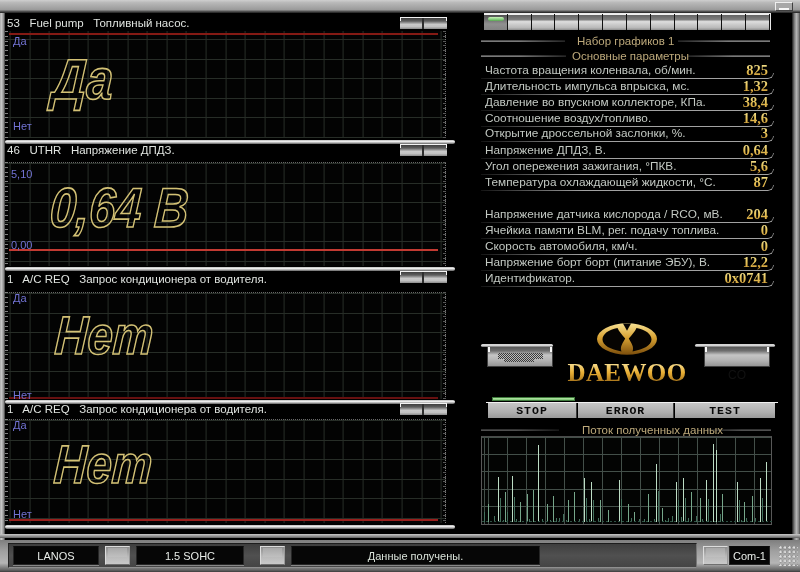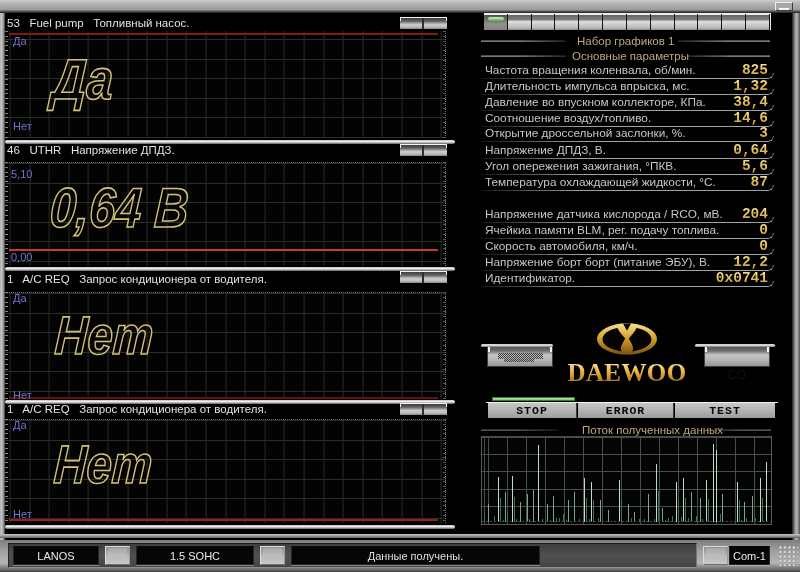--- a/index.html
+++ b/index.html
@@ -49,21 +49,21 @@
   .rttl{color:#bda97b;font-size:12px;line-height:12px;white-space:pre;}
   .tline{height:2px;background:linear-gradient(#3c3c3c,#8d8d8d);}
   .tlL{-webkit-mask-image:linear-gradient(to right,#000 45%,rgba(0,0,0,0.3));}
   .tlR{-webkit-mask-image:linear-gradient(to left,#000 45%,rgba(0,0,0,0.3));}
   .row{left:481px;width:293px;height:16px;position:absolute;}
   .row s{position:absolute;left:0;bottom:-1px;width:100%;height:6px;
     border-bottom:1px solid #a2a2a2;border-right:1px solid #888;
     border-bottom-right-radius:6px;
     -webkit-mask-image:linear-gradient(to right,rgba(0,0,0,0.12),#000 35%);}
   .row em{position:absolute;left:4px;top:1px;font-style:normal;color:#c3c9c3;font-size:11.8px;white-space:pre;}
-  .row b{position:absolute;right:6px;top:0px;font-family:Liberation Mono, monospace;
+  .row b{position:absolute;right:6px;top:0px;font-family:Liberation Serif, serif;
      font-weight:bold;font-size:14.5px;
      background:linear-gradient(#f0dd8a 15%,#e6c257 50%,#cf9b35 85%,#bb8526);
      -webkit-background-clip:text;background-clip:text;color:transparent;}
   .shelf{height:3px;background:linear-gradient(#cfcfcf,#dedede 45%,#707070);border-radius:1.5px;}
   .gbtn{border:1px solid #3f3f3f;border-top:none;
     background-image:
       linear-gradient(#fafafa,#fafafa),
       linear-gradient(#fafafa,#fafafa),
       linear-gradient(#565656,#6e6e6e 20%,#c5c5c5 42%,#b2b2b2 72%,#959595);
     background-size:2px 5px,2px 5px,100% 100%;
@@ -112,21 +112,21 @@
 
   <div class="abs hdr" style="top:143px;">46   UTHR   Напряжение ДПДЗ.</div>
   <div class="abs hbtns" style="left:400px;top:144px;">
       <i></i>
     </div>
   <div class="abs chart" style="top:162px;height:104px;border-top:1px dotted #666;"></div>
   <div class="abs ticks" style="top:162px;height:104px;"></div>
   <div class="abs ticksr" style="top:162px;height:104px;"></div>
   <div class="abs redline" style="left:9px;top:249px;width:429px;background:#c23a32;"></div>
   <div class="abs blab" style="left:11px;top:163px;margin-top:6px;">5,10</div>
-  <div class="abs blab" style="left:11px;top:252px;">0,00</div>
+  <div class="abs blab" style="left:11px;top:240px;">0,00</div>
   <div class="abs bigtx" style="left:52px;top:175px;font-size:56px;">0,64 В</div>
   <div class="abs sep" style="top:267px;"></div>
 
   <div class="abs hdr" style="top:272px;">1   A/C REQ   Запрос кондиционера от водителя.</div>
   <div class="abs hbtns" style="left:400px;top:271px;">
       <i></i>
     </div>
   <div class="abs chart" style="top:292px;height:107px;border-top:1px dotted #666;"></div>
   <div class="abs ticks" style="top:292px;height:107px;"></div>
   <div class="abs ticksr" style="top:292px;height:107px;"></div>
@@ -305,21 +305,21 @@
      background:linear-gradient(#3e3e3e,#505050 50%,#454545);
      border-top:1px solid #1d1d1d;border-left:1px solid #252525;
      border-bottom:1px solid #8f8f8f;border-right:1px solid #777;"></div>
   <div class="abs" style="left:779px;top:546px;width:19px;height:20px;
      background:radial-gradient(circle at 1.5px 1.5px,#e0e0e0 1px,rgba(90,90,90,0.6) 1.6px,transparent 2px);
      background-size:4.5px 4.5px;"></div>
   <div class="statf" style="left:13px;width:86px;">LANOS</div>
   <div class="statb" style="left:105px;">
       <i></i>
     </div>
-  <div class="statf" style="left:136px;width:118px;">1.5 SOHC</div>
+  <div class="statf" style="left:136px;width:108px;">1.5 SOHC</div>
   <div class="statb" style="left:260px;">
       <i></i>
     </div>
   <div class="statf" style="left:291px;width:249px;color:#d9e2d9;">Данные получены.</div>
   <div class="statb" style="left:703px;">
       <i></i>
     </div>
   <div class="statf" style="left:729px;width:41px;">Com-1</div>
 </div>
 

